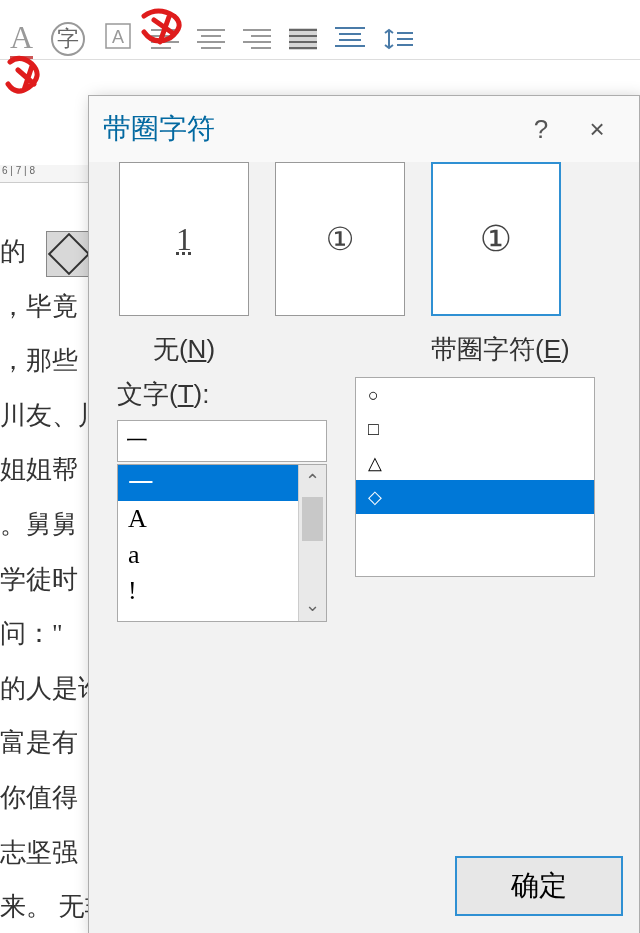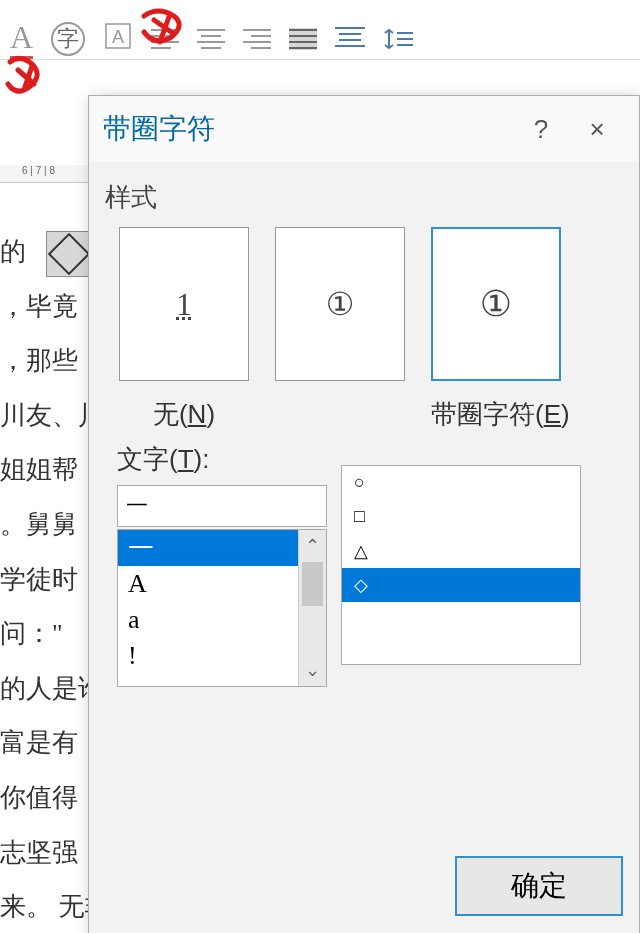--- a/index.html
+++ b/index.html
@@ -125,22 +125,21 @@
     }
     .style-label {
       font-size: 26px;
       margin-top: 16px;
       color: #333;
     }
     .style-label .u { text-decoration: underline; }
     .field-row {
       display: flex;
       padding: 10px 28px 0;
-      gap: 14px;
-      align-items: center;
+      gap: 28px;
     }
     .field-col { flex: 1; }
     .field-label { font-size: 26px; color: #333; margin-bottom: 8px; }
     .field-label .u { text-decoration: underline; }
     .text-input {
       width: 210px; height: 42px;
       background: #fff;
       border: 1px solid #aaa;
       font-size: 22px;
       padding: 4px 8px;
@@ -289,21 +288,21 @@
         <g stroke="#4a7ba8" stroke-width="2" fill="none">
           <path d="M6 5 L6 23 M2 8 L6 5 L10 8 M2 20 L6 23 L10 20"></path>
           <line x1="14" y1="8" x2="30" y2="8"></line>
           <line x1="14" y1="14" x2="30" y2="14"></line>
           <line x1="14" y1="20" x2="30" y2="20"></line>
         </g>
       </svg>
   </div>
 </div>
 
-<div class="ruler"><span style="padding-left:22px">6 | 7 | 8</span></div>
+<div class="ruler"><span style="padding-left:2px">6 | 7 | 8</span></div>
 
 <svg class="redmark" style="top:54px;left:2px" width="44" height="44">
     <path d="M8 8 Q18 0 30 10 Q42 22 26 34 Q14 42 6 30 M16 16 L32 30 M30 12 L22 36" fill="none" stroke="#df1c1c" stroke-width="5" stroke-linecap="round"></path>
   </svg>
 <svg class="redmark" style="top:4px;left:134px" width="56" height="46">
     <path d="M10 12 Q24 2 40 12 Q52 22 36 34 Q20 42 10 28 M20 16 L40 30 M36 10 L26 38" fill="none" stroke="#df1c1c" stroke-width="5" stroke-linecap="round"></path>
   </svg>
 
 <div class="doc-bg">
   <div class="doc-row"><span>的   </span><span class="diamond"></span><span style="float:right;margin-right:6px">者</span></div>
@@ -322,21 +321,20 @@
   <div class="doc-row">来。 无非十就是请求廉价的怜悯甚至会讨</div>
 </div>
 
 <div class="dialog">
   <div class="dialog-titlebar">
     <div class="dialog-title">带圈字符</div>
     <div class="dialog-help">?</div>
     <div class="dialog-close">×</div>
   </div>
 
-  <div class="section-title">样式</div>
 
   <div class="style-row">
     <div class="style-opt-wrap">
       <div class="style-box">
           <span style="text-decoration:underline dotted;font-family:serif">1</span>
         </div>
       <div class="style-label"><span>无(</span><span class="u">N</span><span>)</span></div>
     </div>
     <div class="style-opt-wrap">
       <div class="style-box">

